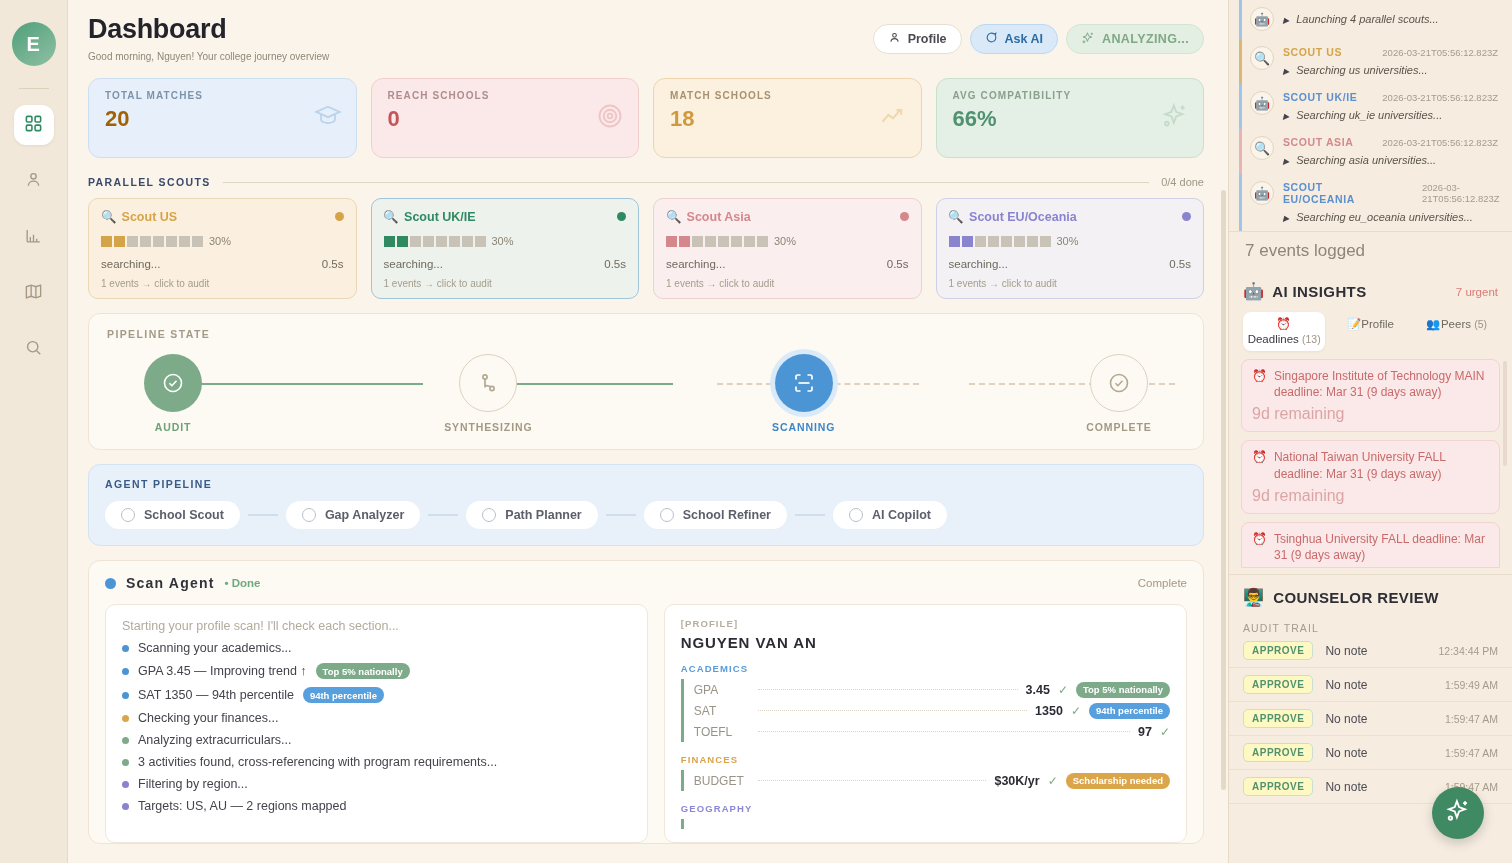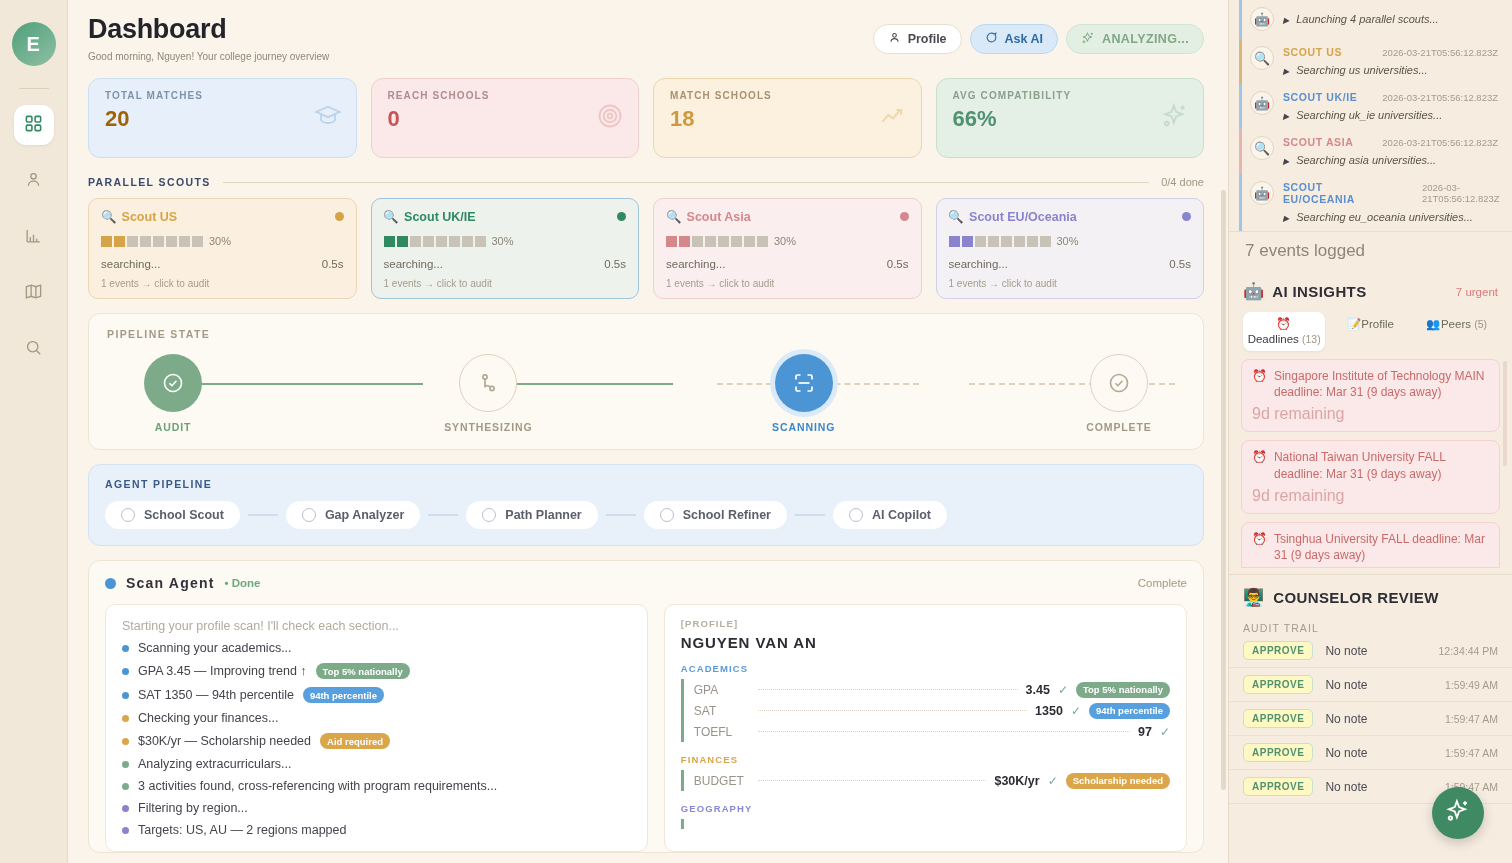--- a/index.html
+++ b/index.html
@@ -572,25 +572,20 @@
               <span class="pill green">Top 5% nationally</span>
             </div>
             <div class="s-li">
               <span class="s-dot" style="background:#4c95d4"></span>
               <span>SAT 1350 — 94th percentile</span>
               <span class="pill blue">94th percentile</span>
             </div>
             <div class="s-li">
               <span class="s-dot" style="background:#dba54a"></span>
               <span>Checking your finances...</span>
-            </div>
-            <div class="s-li">
-              <span class="s-dot" style="background:#dba54a"></span>
-              <span>$30K/yr — Scholarship needed</span>
-              <span class="pill amber">Aid required</span>
             </div>
             <div class="s-li">
               <span class="s-dot" style="background:#7dab89"></span>
               <span>Analyzing extracurriculars...</span>
             </div>
             <div class="s-li">
               <span class="s-dot" style="background:#7dab89"></span>
               <span>3 activities found, cross-referencing with program requirements...</span>
             </div>
             <div class="s-li">

